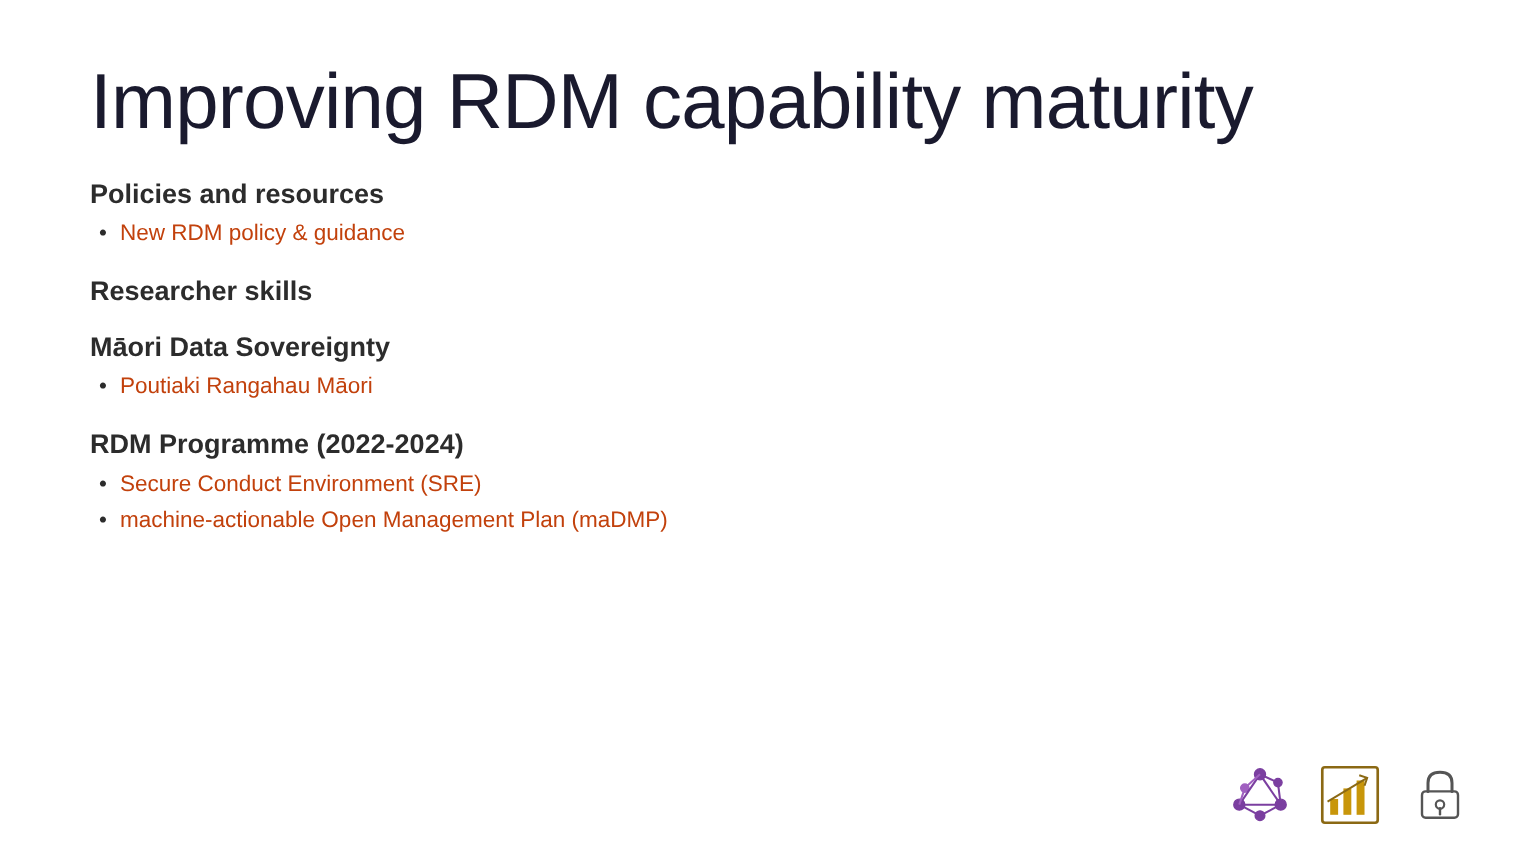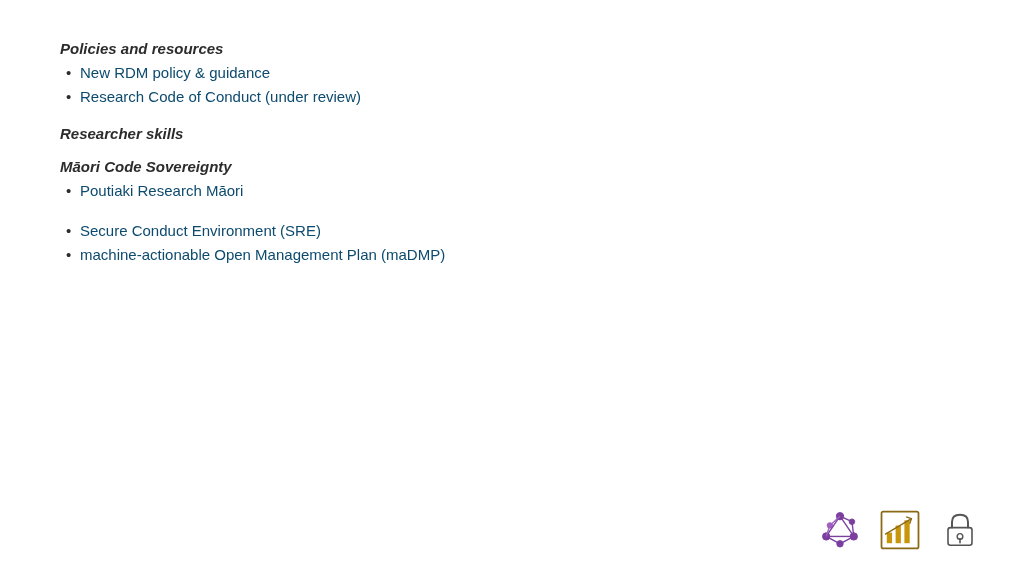--- a/index.html
+++ b/index.html
@@ -30,39 +30,38 @@
       margin-bottom: 22px;
       line-height: 1.1;
       letter-spacing: -0.5px;
     }
 
     .section {
       margin-bottom: 16px;
     }
 
     .section-heading {
-      font-size: 15px;
+      font-size: 18px;
       font-weight: 600;
       color: #2c2c2c;
       margin-bottom: 4px;
-      font-style: italic;
     }
 
     .section-heading.bold-section {
       font-weight: 700;
     }
 
     .bullet-list {
       list-style: none;
       padding-left: 0;
     }
 
     .bullet-list li {
       font-size: 15px;
-      color: #0c4a6e;
+      color: #c2410c;
       padding-left: 20px;
       position: relative;
       line-height: 1.6;
     }
 
     .bullet-list li::before {
       content: '•';
       position: absolute;
       left: 6px;
       color: #2c2c2c;
@@ -100,40 +99,41 @@
     
     .lock-icon svg {
       width: 40px;
       height: 40px;
     }
   </style>
 </head>
 <body>
 
 <div class="slide">
+  <h1 class="main-title">Improving RDM capability maturity</h1>
 
   <div id="sections-container">
 
   <div class="section">
         <div class="section-heading">Policies and resources</div>
         <ul class="bullet-list">
           <li>New RDM policy &amp; guidance</li>
-          <li>Research Code of Conduct (under review)</li>
         </ul>
       </div>
       <div class="section">
         <div class="section-heading">Researcher skills</div>
       </div>
       <div class="section">
-        <div class="section-heading">Māori Code Sovereignty</div>
+        <div class="section-heading">Māori Data Sovereignty</div>
         <ul class="bullet-list">
-          <li>Poutiaki Research Māori</li>
+          <li>Poutiaki Rangahau Māori</li>
         </ul>
       </div>
       <div class="section">
+        <div class="section-heading bold-section">RDM Programme (2022-2024)</div>
         <ul class="bullet-list">
           <li>Secure Conduct Environment (SRE)</li>
           <li>machine-actionable Open Management Plan (maDMP)</li>
         </ul>
       </div>
     </div>
 
   <div class="icons-container">
 
     <div class="icon-box nodes-icon">

